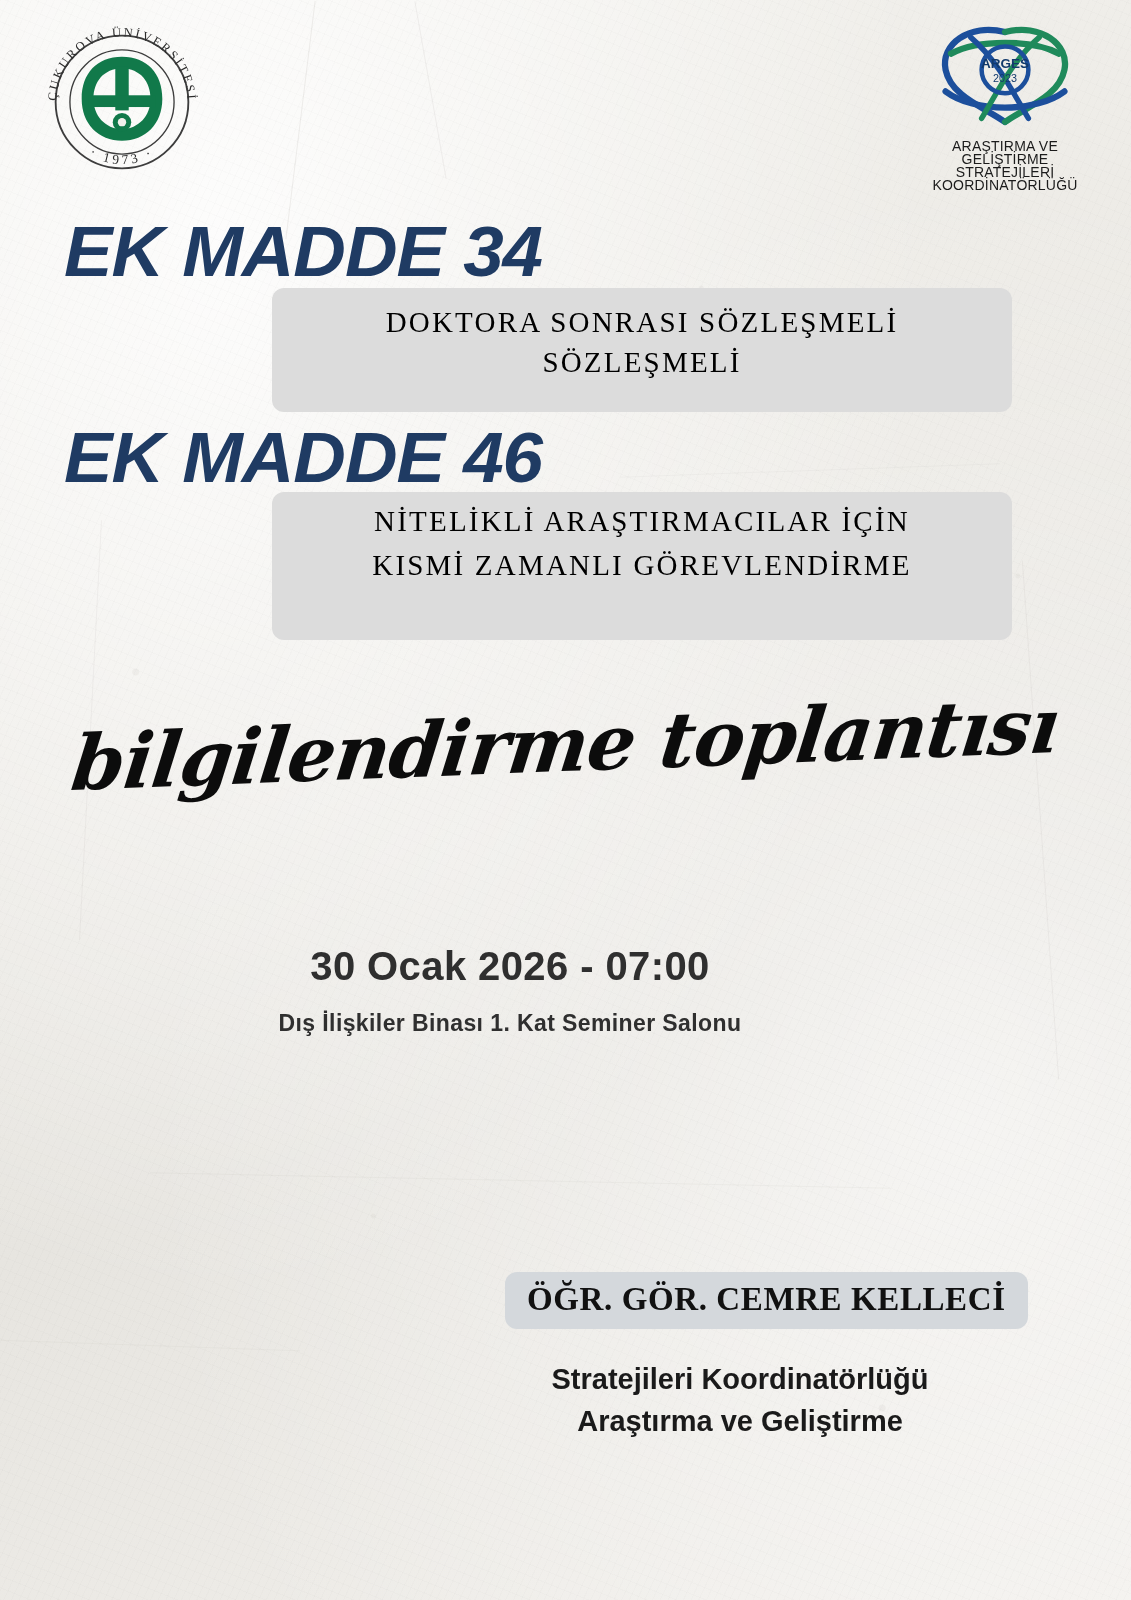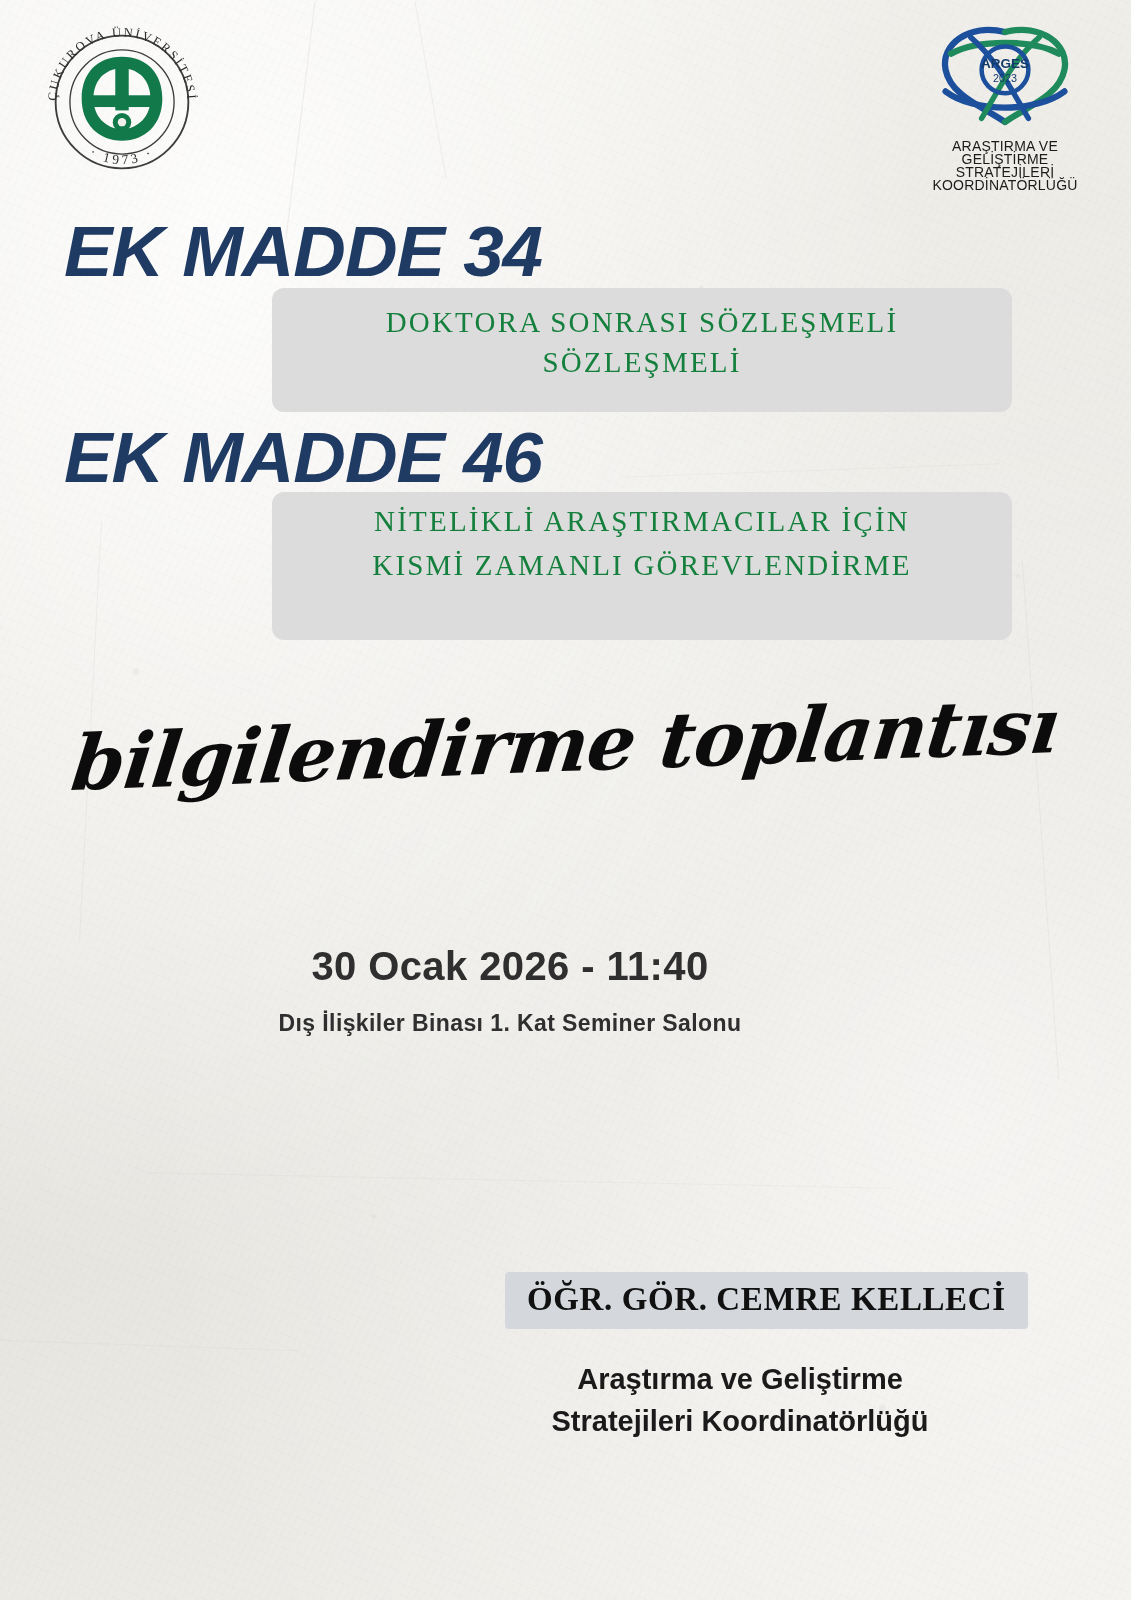--- a/index.html
+++ b/index.html
@@ -97,21 +97,21 @@
     transform-origin: left center;
     white-space: nowrap;
   }
   #art34 { left: 64px; top: 212px; }
   #art46 { left: 64px; top: 418px; }
 
   .gray-band {
     position: absolute;
     background: #dcdcdc;
     border-radius: 12px;
-    color: #15803d;
+    color: #000000;
     text-align: center;
     font-family: "Liberation Serif", serif;
     letter-spacing: 2.2px;
     line-height: 40px;
     font-size: 29px;
     padding: 14px 24px 18px;
     box-sizing: border-box;
   }
   #band34 {
     left: 272px;
@@ -164,21 +164,21 @@
     font-size: 23px;
     line-height: 46px;
   }
 
   
   .speaker-name {
     position: absolute;
     left: 505px;
     top: 1272px;
     background: #d4d8dc;
-    border-radius: 4px;
+    border-radius: 12px;
     padding: 9px 22px 11px;
     font-family: "Liberation Serif", serif;
     font-weight: bold;
     font-size: 33px;
     letter-spacing: .6px;
     color: #111;
     white-space: nowrap;
   }
   .speaker-org {
     position: absolute;
@@ -271,24 +271,24 @@
   <div class="h-article" id="art46">EK MADDE 46</div>
 
   <div class="gray-band" id="band46">
     <span class="line">NİTELİKLİ ARAŞTIRMACILAR İÇİN</span>
     <span class="line">KISMİ ZAMANLI GÖREVLENDİRME</span>
   </div>
 
   <div class="script">bilgilendirme toplantısı</div>
 
   <div class="datetime">
-    <span>30 Ocak 2026 - 11:40</span>
+    <span>30 Ocak 2026 - 07:00</span>
     <span class="place">Dış İlişkiler Binası 1. Kat Seminer Salonu</span>
   </div>
 
   <div class="speaker-name">ÖĞR. GÖR. CEMRE KELLECİ</div>
 
   <div class="speaker-org">
+    <span>Stratejileri Koordinatörlüğü</span>
     <span>Araştırma ve Geliştirme</span>
-    <span>Stratejileri Koordinatörlüğü</span>
   </div>
 
 </div>
 
 </body></html>

